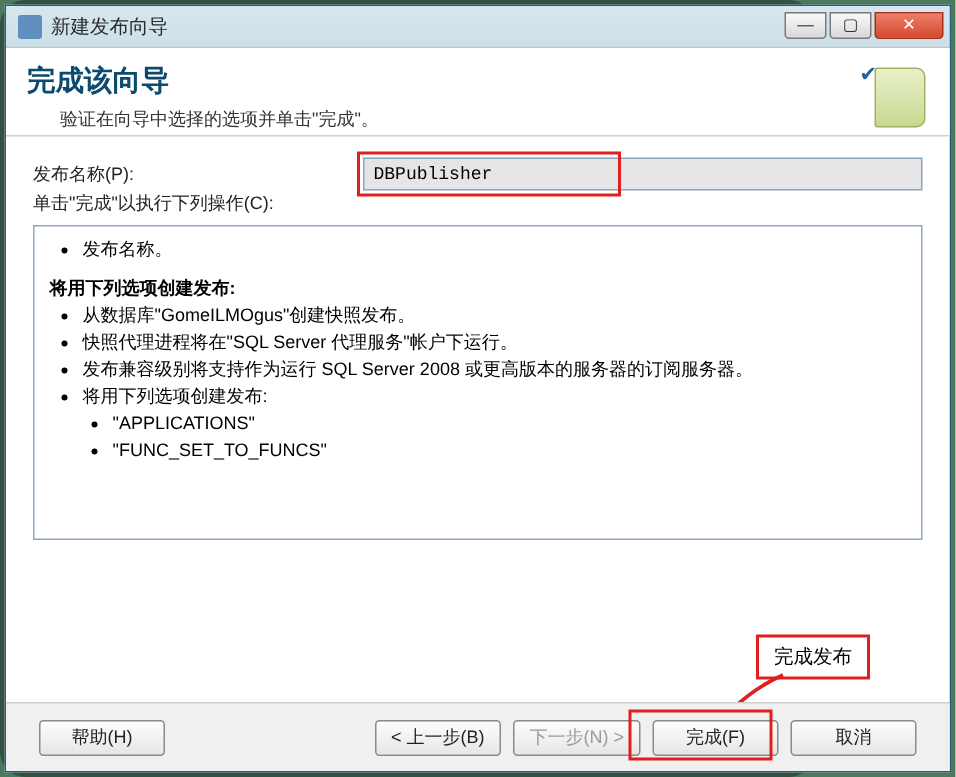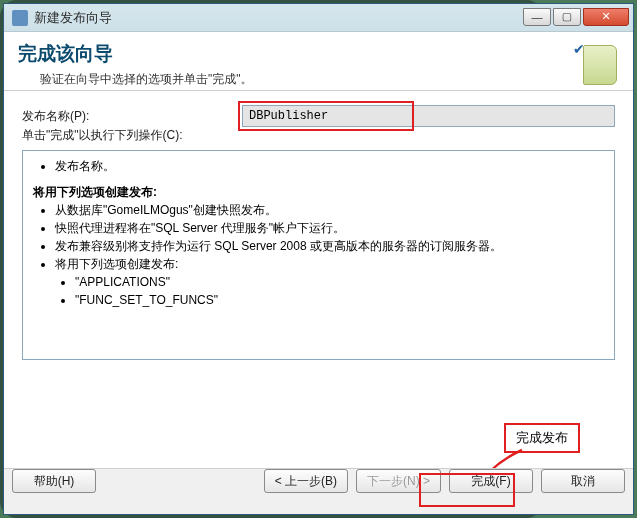--- a/index.html
+++ b/index.html
@@ -24,21 +24,21 @@
   .row { display:flex; align-items:center; }
   .label { width: 220px; color:#222; }
   .field-wrap { flex:1; position:relative; }
   .text-input { width: 100%; height: 22px; border:1px solid #8aa8c0; padding: 2px 6px; font-family: "Courier New", monospace; font-size:12px; color:#000; background:#e5e5e5; }
   .red-box-input { position:absolute; left:-4px; top:-4px; width:176px; height:30px; border:2px solid #e02020; pointer-events:none; }
   .sub-label { color:#222; margin-bottom:6px; }
   .summary-box { border:1px solid #8aa8c0; height: 210px; background:#fff; padding: 6px 10px; overflow:auto; color:#000; line-height:1.5; }
   .summary-box ul { list-style: disc; padding-left: 22px; }
   .summary-box ul.inner { padding-left: 42px; }
   .summary-box .bold { font-weight: bold; margin-top:8px; }
-  .footer { position:absolute; left:0; right:0; bottom:0; height:46px; border-top:1px solid #d0d0d0; background:#f0f0f0; display:flex; align-items:flex-start; padding: 0 8px; gap:8px; }
+  .footer { position:absolute; left:0; right:0; bottom:0; height:46px; border-top:1px solid #d0d0d0; background:#f0f0f0; display:flex; align-items:center; padding: 0 22px; gap:8px; }
   .btn { height:24px; min-width:84px; padding:0 10px; border:1px solid #8a8a8a; background:linear-gradient(#fdfdfd,#e6e6e6); border-radius:3px; font-size:12px; color:#222; cursor:pointer; }
   .btn:disabled { color:#9a9a9a; cursor:default; }
   .spacer { flex:1; }
   .red-box-finish { position:absolute; left:415px; bottom:7px; width:96px; height:34px; border:2px solid #e02020; pointer-events:none; }
   .annot-box { position:absolute; left:500px; top:390px; border:2px solid #e02020; padding:4px 10px; background:#fff; color:#000; font-size:13px; }
   .arrow-svg { position:absolute; left:458px; top:415px; pointer-events:none; }
 </style>
 </head>
 <body>
 

